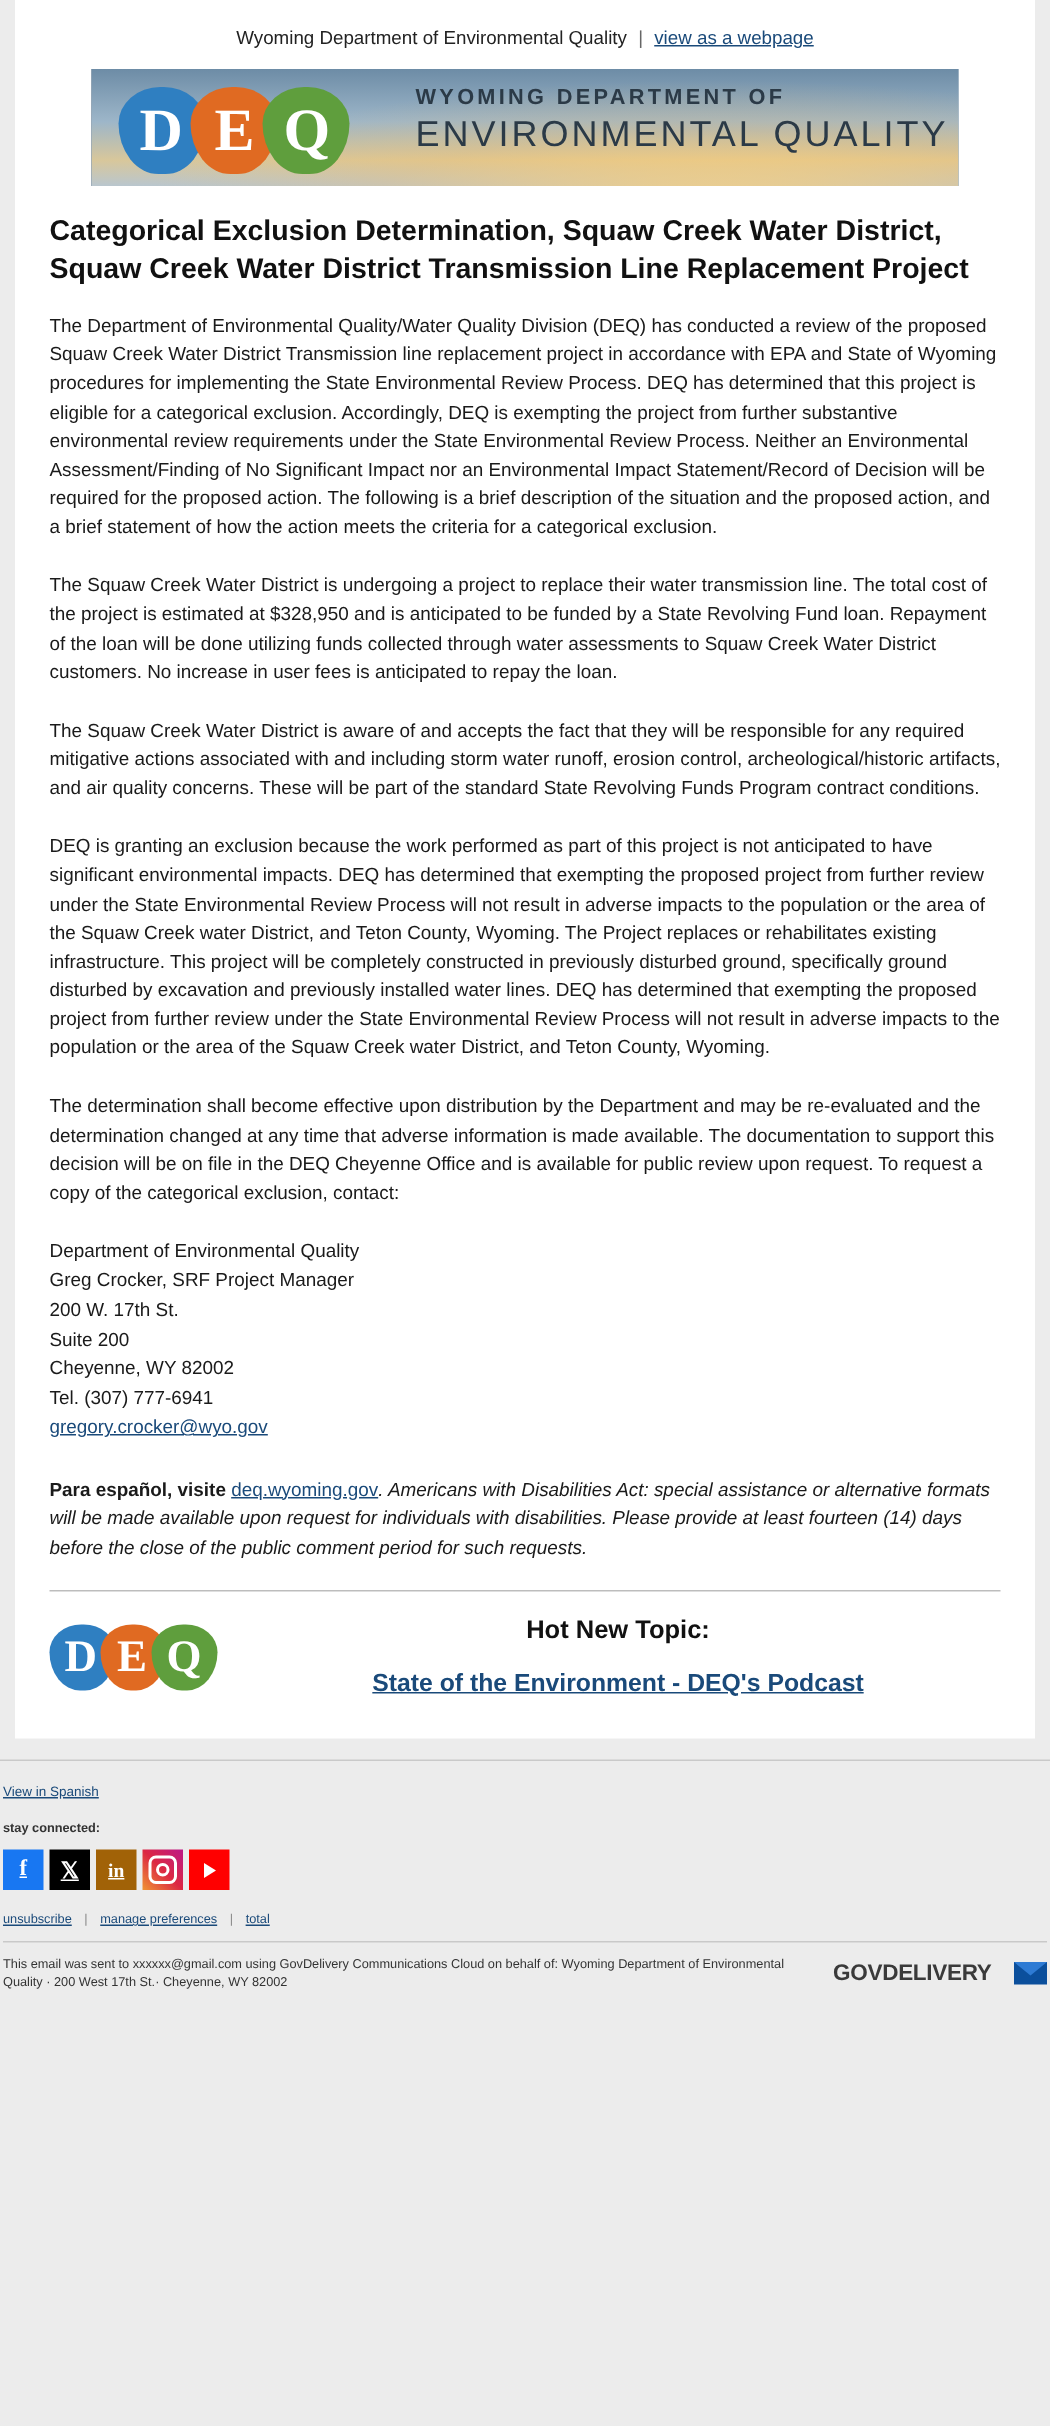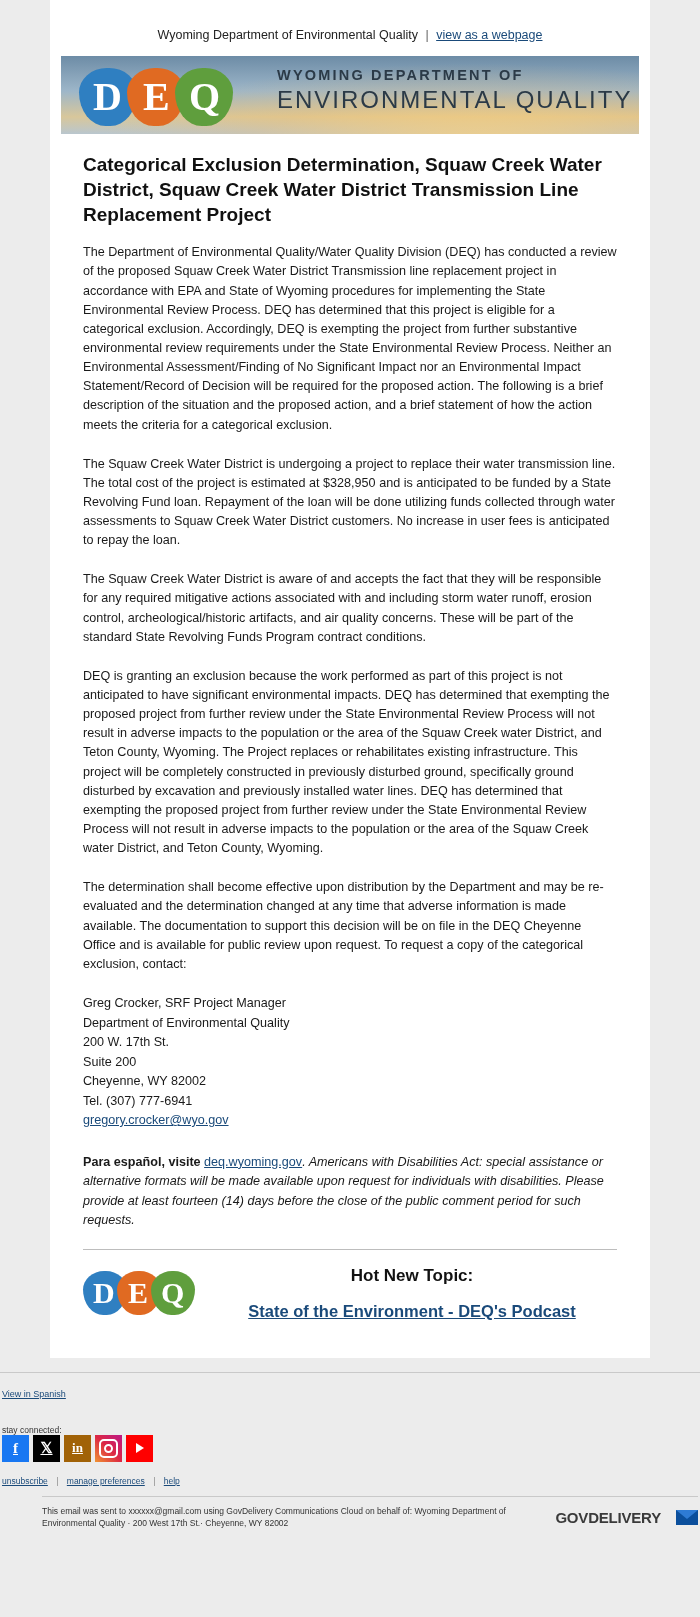--- a/index.html
+++ b/index.html
@@ -10,25 +10,25 @@
   }
   .page {
     width: 700px;
     min-height: 1617px;
     margin: 0 auto;
     background: #ececec;
     position: relative;
     box-sizing: border-box;
   }
   .email-card {
-    width: 600px;
+    width: 680px;
     margin: 0 auto;
     background: #ffffff;
     box-sizing: border-box;
-    padding: 11px;
+    padding: 1px;
   }
   .top-bar {
     text-align: center;
     font-size: 12.5px;
     color: #222;
     padding: 17px 10px 14px 10px;
     background: #ffffff;
   }
   .top-bar .sep {
     color: #666;
@@ -211,25 +211,27 @@
     margin-top: 14px;
   }
   .footer-inner {
     padding: 10px 2px 0 2px;
   }
   .footer-link {
     font-size: 9px;
     color: #1a4a7a;
     text-decoration: underline;
     display: inline-block;
-    margin-bottom: 26px;
+    margin-bottom: 14px;
   }
   .stay-connected {
     font-size: 8.5px;
     color: #333;
+    margin-bottom: 10px;
+    font-weight: bold;
   }
   .social-row {
     display: flex;
     gap: 4px;
     margin-bottom: 14px;
   }
   .social {
     width: 27px;
     height: 27px;
     display: flex;
@@ -268,21 +270,20 @@
     margin-bottom: 10px;
   }
   .manage-row a {
     color: #1a4a7a;
     text-decoration: underline;
   }
   .manage-row .bar { padding: 0 6px; color: #888; }
   .legal-rule {
     border-top: 1px solid #c9c9c9;
     padding-top: 8px;
-    margin-left: 40px;
   }
   .legal-row {
     display: flex;
     align-items: center;
     justify-content: space-between;
     padding-bottom: 10px;
   }
   .legal-text {
     font-size: 8.5px;
     line-height: 1.45;
@@ -349,22 +350,22 @@
       <h1 class="title">Categorical Exclusion Determination, Squaw Creek Water District, Squaw Creek Water District Transmission Line Replacement Project</h1>
 
       <p class="para">The Department of Environmental Quality/Water Quality Division (DEQ) has conducted a review of the proposed Squaw Creek Water District Transmission line replacement
 project in accordance with EPA and State of Wyoming procedures for implementing the State Environmental Review Process. DEQ has determined that this project is eligible for a categorical exclusion. Accordingly, DEQ is exempting the project from further substantive environmental review requirements under the State Environmental Review Process. Neither an Environmental Assessment/Finding of No Significant Impact nor an Environmental Impact Statement/Record of Decision will be required for the proposed action. The following is a brief description of the situation and the proposed action, and a brief statement of how the action meets the criteria for a categorical exclusion.</p>
       <p class="para">The Squaw Creek Water District is undergoing a project to replace their water transmission line. The total cost of the project is estimated at $328,950 and is anticipated to be funded by a State Revolving Fund loan. Repayment of the loan will be done utilizing funds collected through water assessments to Squaw Creek Water District customers. No increase in user fees is anticipated to repay the loan.</p>
       <p class="para">The Squaw Creek Water District is aware of and accepts the fact that they will be responsible for any required mitigative actions associated with and including storm water runoff, erosion control, archeological/historic artifacts, and air quality concerns. These will be part of the standard State Revolving Funds Program contract conditions.</p>
       <p class="para">DEQ is granting an exclusion because the work performed as part of this project is not anticipated to have significant environmental impacts. DEQ has determined that exempting the proposed project from further review under the State Environmental Review Process will not result in adverse impacts to the population or the area of the Squaw Creek water District, and Teton County, Wyoming. The Project replaces or rehabilitates existing infrastructure. This project will be completely constructed in previously disturbed ground, specifically ground disturbed by excavation and previously installed water lines. DEQ has determined that exempting the proposed project from further review under the State Environmental Review Process will not result in adverse impacts to the population or the area of the Squaw Creek water District, and Teton County, Wyoming.</p>
       <p class="para">The determination shall become effective upon distribution by the Department and may be re-evaluated and the determination changed at any time that adverse information is made available. The documentation to support this decision will be on file in the DEQ Cheyenne Office and is available for public review upon request. To request a copy of the categorical exclusion, contact:</p>
 
       <div class="contact-block">
+        <div>Department of Environmental Quality</div>
         <div>Greg Crocker, SRF Project Manager</div>
-        <div>Department of Environmental Quality</div>
         <div>200 W. 17th St.</div>
         <div>Suite 200</div>
         <div>Cheyenne, WY 82002</div>
         <div>Tel. (307) 777-6941</div>
         <div><a href="#">gregory.crocker@wyo.gov</a></div>
       </div>
 
       <div class="spanish">
         <b>Para español, visite </b><a href="#">deq.wyoming.gov</a><span>. Americans with Disabilities Act: special assistance or alternative formats will be made available upon request for individuals with disabilities. Please provide at least fourteen (14) days before the close of the public comment period for such requests.</span>
       </div>
@@ -407,21 +408,21 @@
         <a class="social s-yt" href="#">
             <span class="yt-glyph"></span>
           </a>
       </div>
 
       <div class="manage-row">
         <a href="#">unsubscribe</a>
         <span class="bar">|</span>
         <a href="#">manage preferences</a>
         <span class="bar">|</span>
-        <a href="#">help</a>
+        <a href="#">total</a>
       </div>
 
       <div class="legal-rule">
         <div class="legal-row">
           <div class="legal-text">This email was sent to xxxxxx@gmail.com using GovDelivery Communications Cloud on behalf of: Wyoming Department of Environmental Quality · 200 West 17th St.· Cheyenne, WY 82002</div>
           <div class="govdelivery">
             <span>GOVDELIVERY</span>
             <span class="gd-envelope"></span>
           </div>
         </div>

